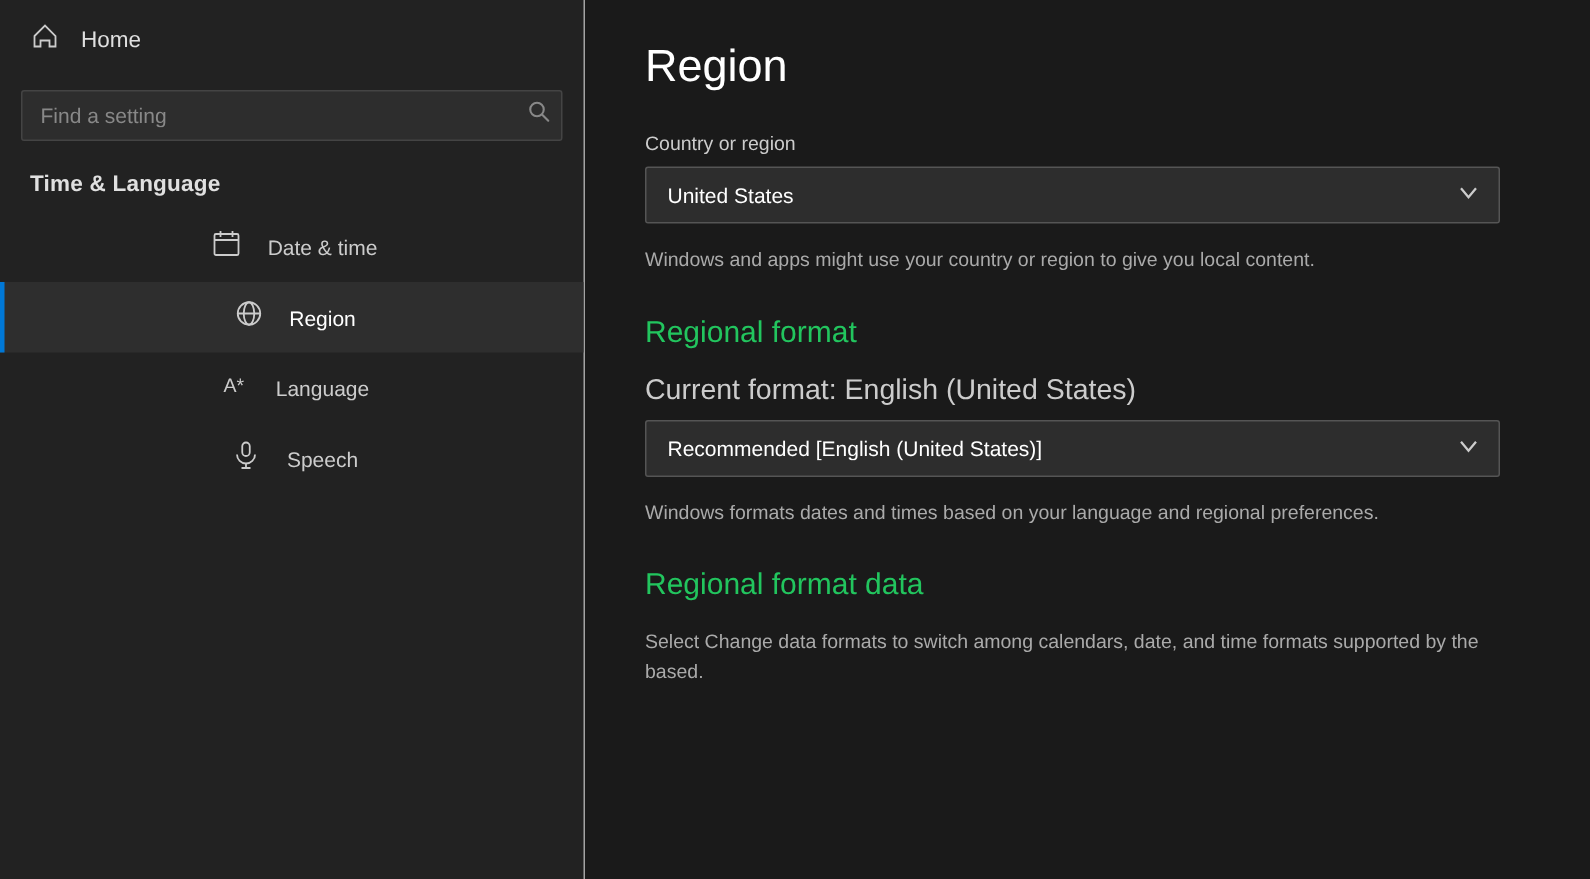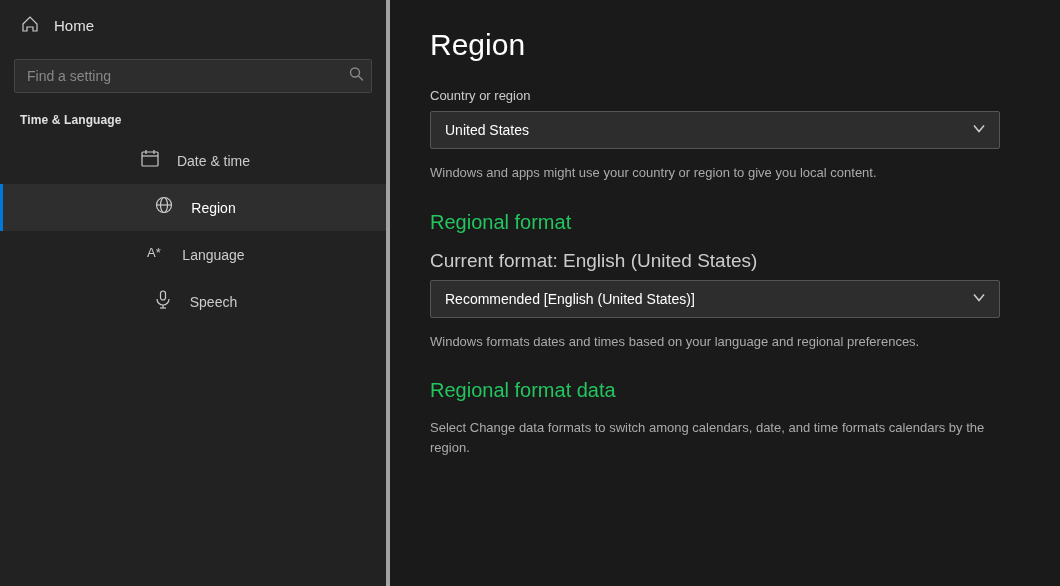--- a/index.html
+++ b/index.html
@@ -15,21 +15,21 @@
 
     
     .sidebar {
       width: 390px;
       min-width: 390px;
       background: #222222;
       height: 586px;
       display: flex;
       flex-direction: column;
       padding-top: 0;
-      border-right: 4px solid #a3a3a3;
+      border-right: 1px solid #a3a3a3;
     }
 
     .sidebar-home {
       display: flex;
       align-items: center;
       gap: 14px;
       padding: 14px 20px;
       cursor: pointer;
       color: #e0e0e0;
       font-size: 15px;
@@ -57,21 +57,21 @@
       transform: translateY(-50%);
       background: none;
       border: none;
       color: #888;
       cursor: pointer;
       font-size: 16px;
       padding: 0;
     }
 
     .sidebar-section-label {
-      font-size: 12px;
+      font-size: 15px;
       font-weight: 700;
       color: #e0e0e0;
       padding: 6px 20px 10px 20px;
       letter-spacing: 0.01em;
     }
 
     .sidebar-item {
       display: flex;
       align-items: center;
       gap: 16px;
@@ -271,15 +271,15 @@
     </select>
     <span class="chevron">
       <svg width="14" height="14" viewBox="0 0 14 14" fill="none">
         <polyline points="2,4 7,10 12,4" stroke="#ccc" stroke-width="1.5" fill="none"></polyline>
       </svg>
     </span>
   </div>
   <p class="hint-text">Windows formats dates and times based on your language and regional preferences.</p>
 
   <h2 class="section-heading">Regional format data</h2>
-  <p class="hint-text">Select Change data formats to switch among calendars, date, and time formats calendars by the region.</p>
+  <p class="hint-text">Select Change data formats to switch among calendars, date, and time formats supported by the based.</p>
 
 </div>
 
 </body></html>

